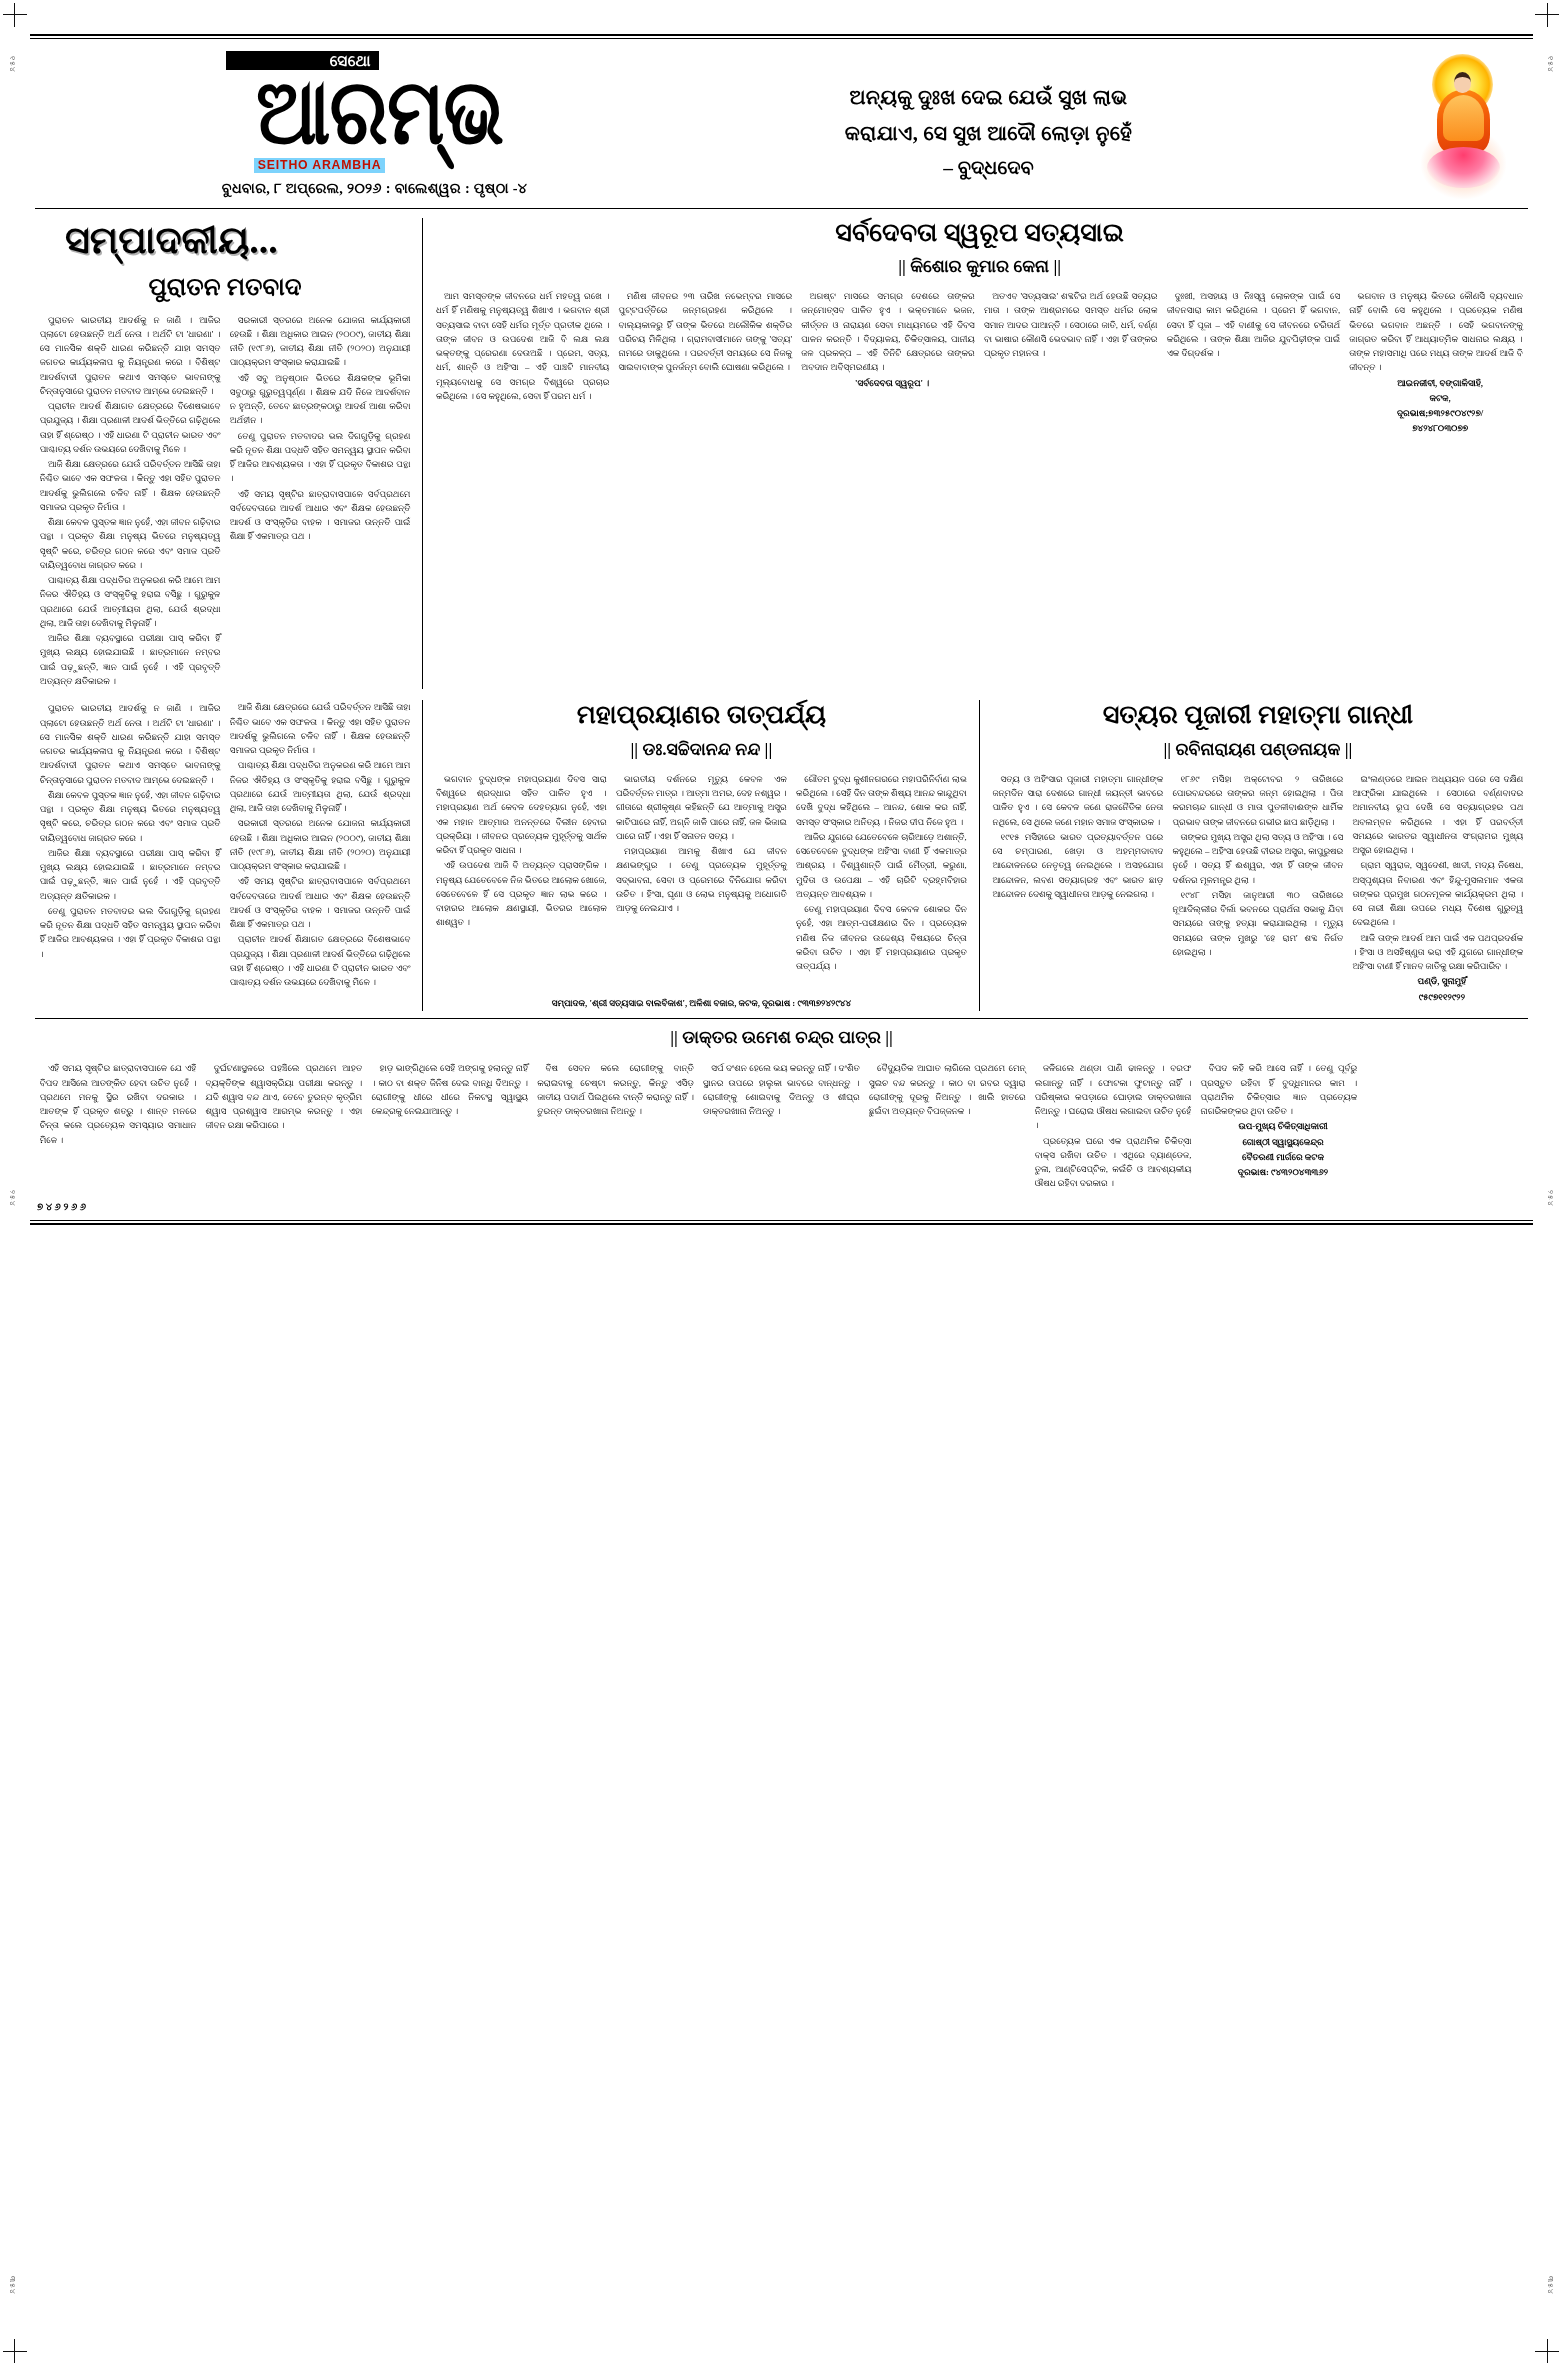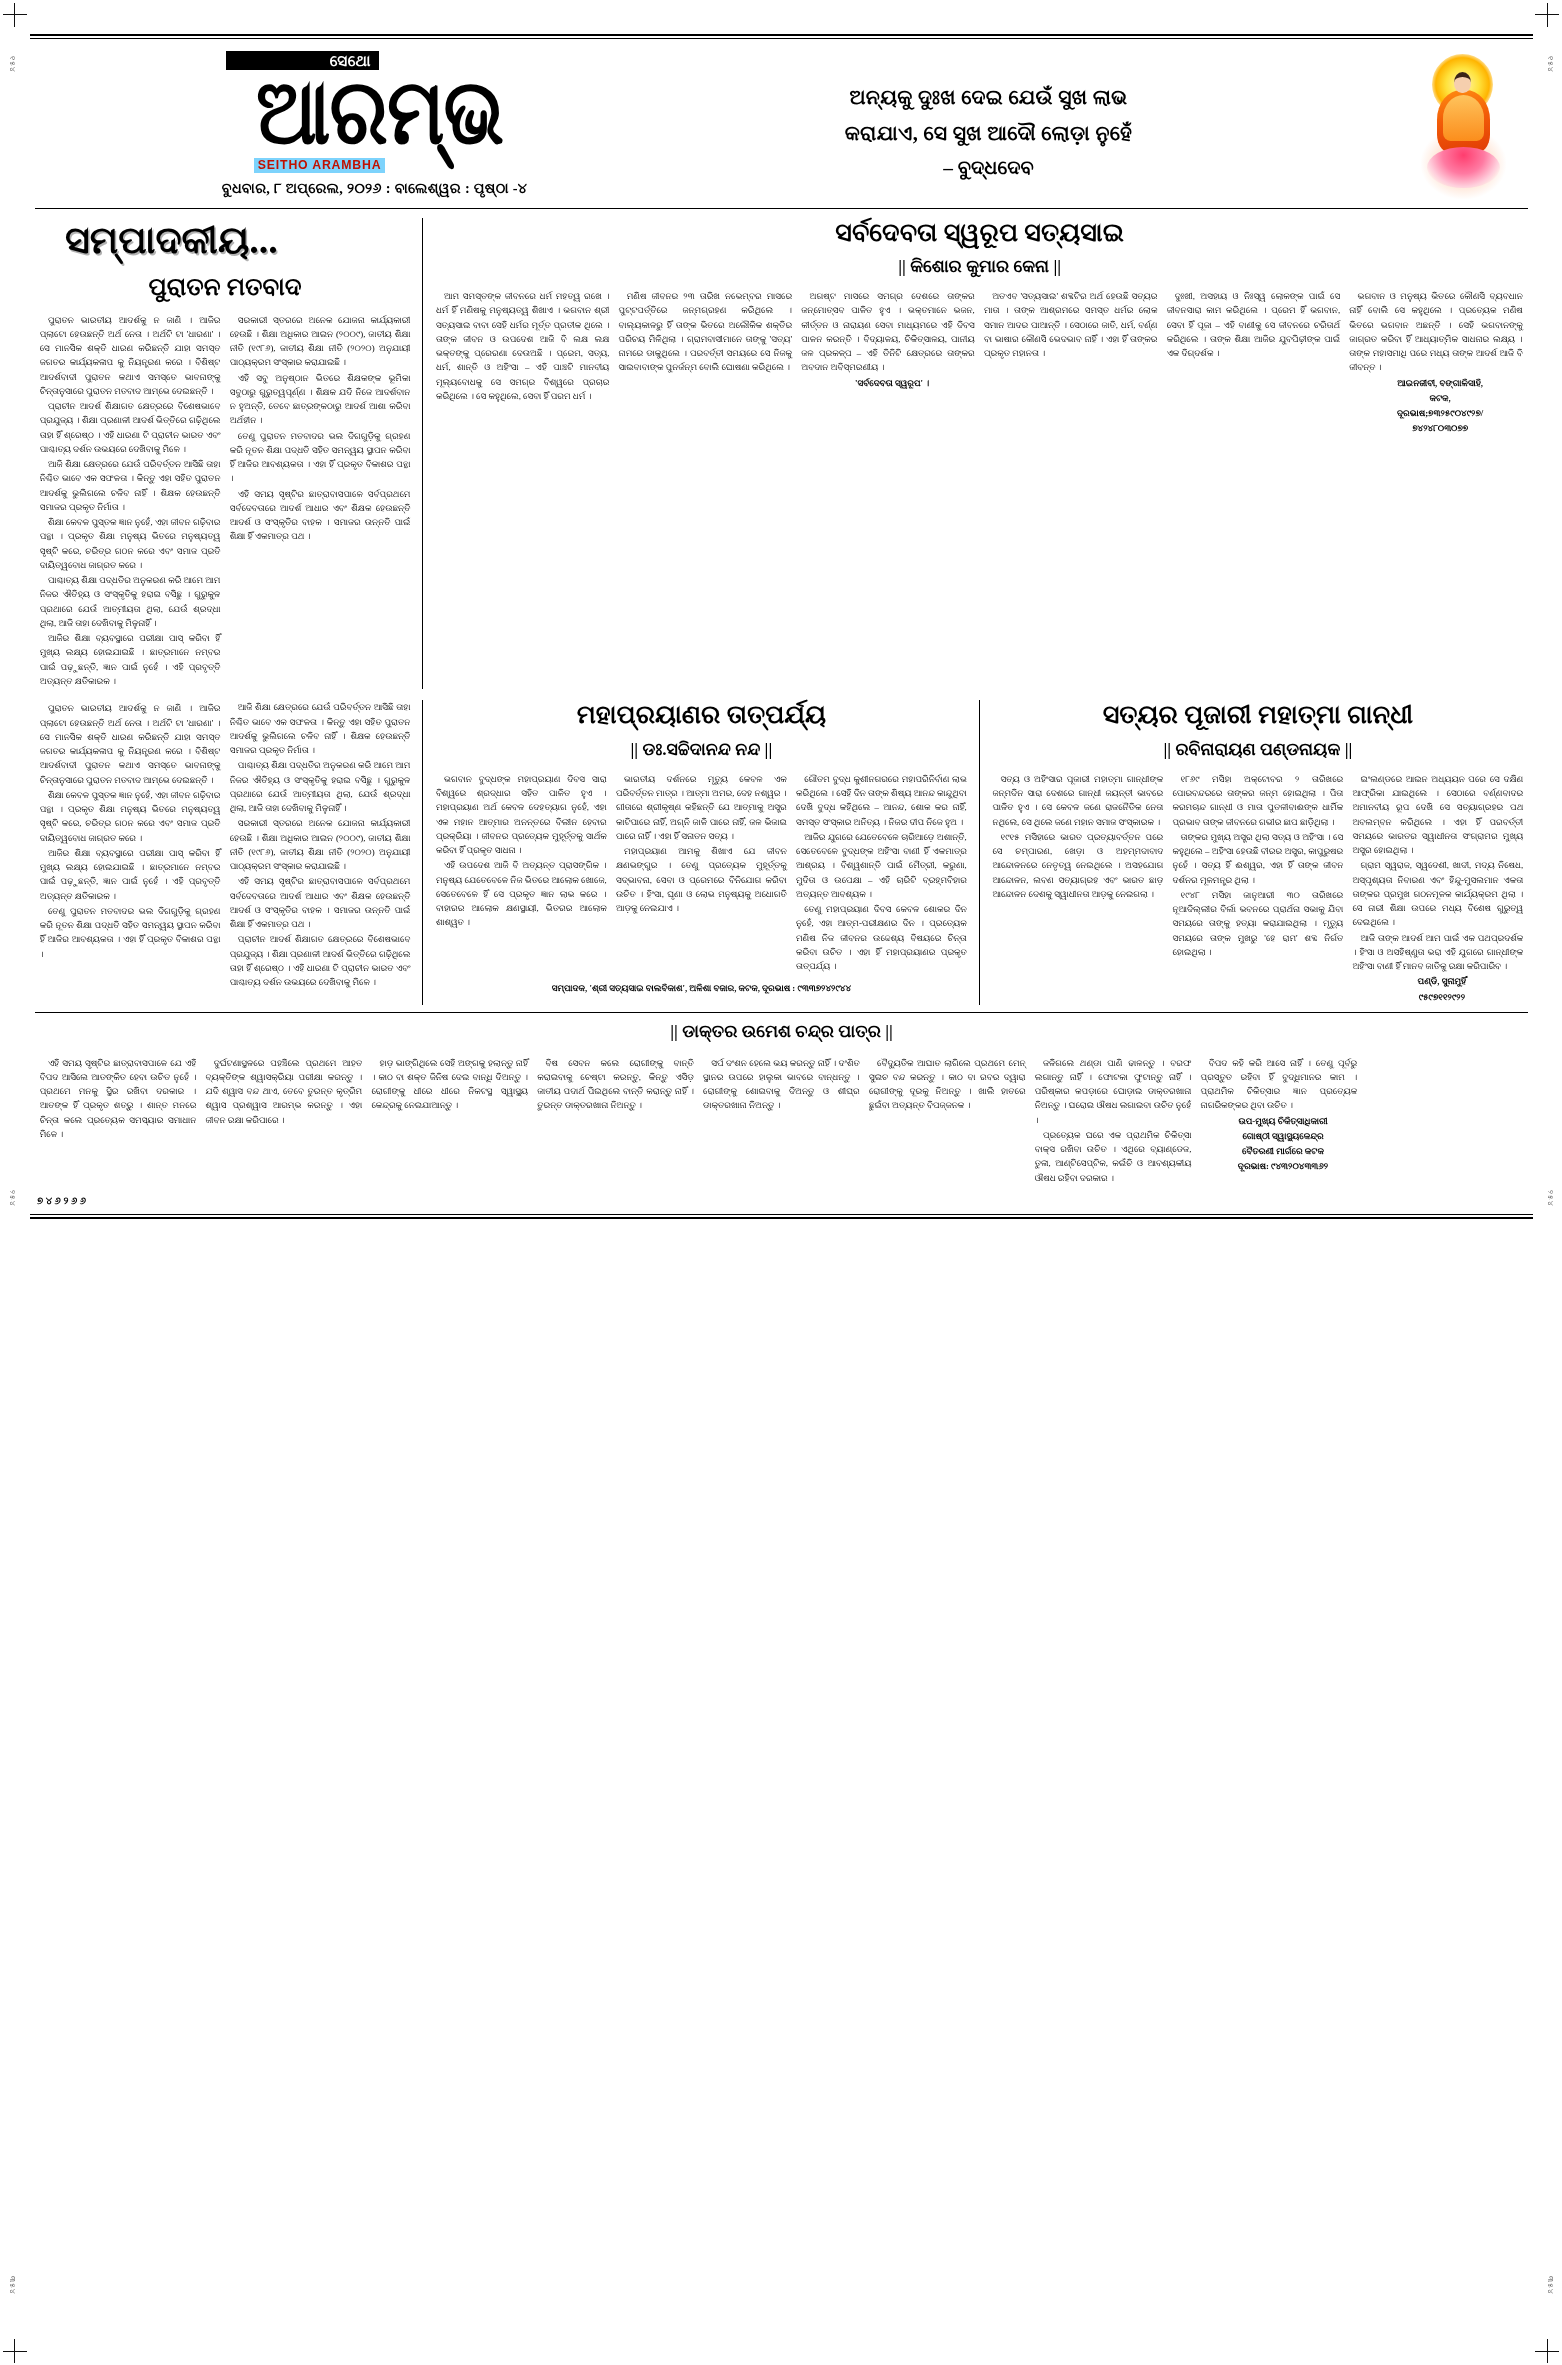--- a/index.html
+++ b/index.html
@@ -391,21 +391,21 @@
             <div class="article-col" style="width:33.33%;">
               <p>ଭାରତୀୟ ଦର୍ଶନରେ ମୃତ୍ୟୁ କେବଳ ଏକ ପରିବର୍ତ୍ତନ ମାତ୍ର । ଆତ୍ମା ଅମର, ଦେହ ନଶ୍ୱର । ଗୀତାରେ ଶ୍ରୀକୃଷ୍ଣ କହିଛନ୍ତି ଯେ ଆତ୍ମାକୁ ଅସ୍ତ୍ର କାଟିପାରେ ନାହିଁ, ଅଗ୍ନି ଜାଳି ପାରେ ନାହିଁ, ଜଳ ଭିଜାଇ ପାରେ ନାହିଁ । ଏହା ହିଁ ସନାତନ ସତ୍ୟ ।</p>
               <p>ମହାପ୍ରୟାଣ ଆମକୁ ଶିଖାଏ ଯେ ଜୀବନ କ୍ଷଣଭଙ୍ଗୁର । ତେଣୁ ପ୍ରତ୍ୟେକ ମୁହୂର୍ତ୍ତକୁ ସଦ୍‌ଭାବନା, ସେବା ଓ ପ୍ରେମରେ ବିନିଯୋଗ କରିବା ଉଚିତ । ହିଂସା, ଘୃଣା ଓ ଲୋଭ ମନୁଷ୍ୟକୁ ଅଧୋଗତି ଆଡ଼କୁ ନେଇଯାଏ ।</p>
             </div>
             <div class="article-col" style="width:33.33%;">
               <p>ଗୌତମ ବୁଦ୍ଧ କୁଶୀନଗରରେ ମହାପରିନିର୍ବାଣ ଲାଭ କରିଥିଲେ । ସେହି ଦିନ ତାଙ୍କ ଶିଷ୍ୟ ଆନନ୍ଦ କାନ୍ଦୁଥିବା ଦେଖି ବୁଦ୍ଧ କହିଥିଲେ – ଆନନ୍ଦ, ଶୋକ କର ନାହିଁ, ସମସ୍ତ ସଂସ୍କାର ଅନିତ୍ୟ । ନିଜର ଦୀପ ନିଜେ ହୁଅ ।</p>
               <p>ଆଜିର ଯୁଗରେ ଯେତେବେଳେ ଚାରିଆଡ଼େ ଅଶାନ୍ତି, ସେତେବେଳେ ବୁଦ୍ଧଙ୍କ ଅହିଂସା ବାଣୀ ହିଁ ଏକମାତ୍ର ଆଶ୍ରୟ । ବିଶ୍ୱଶାନ୍ତି ପାଇଁ ମୈତ୍ରୀ, କରୁଣା, ମୁଦିତା ଓ ଉପେକ୍ଷା – ଏହି ଚାରିଟି ବ୍ରହ୍ମବିହାର ଅତ୍ୟନ୍ତ ଆବଶ୍ୟକ ।</p>
               <p>ତେଣୁ ମହାପ୍ରୟାଣ ଦିବସ କେବଳ ଶୋକର ଦିନ ନୁହେଁ, ଏହା ଆତ୍ମ-ପରୀକ୍ଷଣର ଦିନ । ପ୍ରତ୍ୟେକ ମଣିଷ ନିଜ ଜୀବନର ଉଦ୍ଦେଶ୍ୟ ବିଷୟରେ ଚିନ୍ତା କରିବା ଉଚିତ । ଏହା ହିଁ ମହାପ୍ରୟାଣର ପ୍ରକୃତ ତାତ୍ପର୍ଯ୍ୟ ।</p>
             </div>
           </div>
-          <div class="article-col credit-c" style="margin-top:7px;">ସମ୍ପାଦକ, 'ଶ୍ରୀ ସତ୍ୟସାଇ ବାଲବିକାଶ', ଅଳିଶା ବଜାର, କଟକ, ଦୂରଭାଷ : ୯୩୩୭୨୪୨୯୪୪</div>
+          <div class="article-col credit-c" style="margin-top:22px;">ସମ୍ପାଦକ, 'ଶ୍ରୀ ସତ୍ୟସାଇ ବାଲବିକାଶ', ଅଳିଶା ବଜାର, କଟକ, ଦୂରଭାଷ : ୯୩୩୭୨୪୨୯୪୪</div>
         </div>
 
         <div style="width:50%;box-sizing:border-box;padding-left:8.2px;">
           <div class="headline h-main">ସତ୍ୟର ପୂଜାରୀ ମହାତ୍ମା ଗାନ୍ଧୀ</div>
           <div class="h-byline">|| ରବିନାରାୟଣ ପଣ୍ଡନାୟକ ||</div>
 
           <div style="display:flex;margin-top:12.3px;">
             <div class="article-col" style="width:33.33%;">
               <p>ସତ୍ୟ ଓ ଅହିଂସାର ପୂଜାରୀ ମହାତ୍ମା ଗାନ୍ଧୀଙ୍କ ଜନ୍ମଦିନ ସାରା ଦେଶରେ ଗାନ୍ଧୀ ଜୟନ୍ତୀ ଭାବରେ ପାଳିତ ହୁଏ । ସେ କେବଳ ଜଣେ ରାଜନୈତିକ ନେତା ନଥିଲେ, ସେ ଥିଲେ ଜଣେ ମହାନ ସମାଜ ସଂସ୍କାରକ ।</p>
               <p>୧୯୧୫ ମସିହାରେ ଭାରତ ପ୍ରତ୍ୟାବର୍ତ୍ତନ ପରେ ସେ ଚମ୍ପାରଣ, ଖେଡ଼ା ଓ ଅହମ୍ମଦାବାଦ ଆନ୍ଦୋଳନରେ ନେତୃତ୍ୱ ନେଇଥିଲେ । ଅସହଯୋଗ ଆନ୍ଦୋଳନ, ଲବଣ ସତ୍ୟାଗ୍ରହ ଏବଂ ଭାରତ ଛାଡ଼ ଆନ୍ଦୋଳନ ଦେଶକୁ ସ୍ୱାଧୀନତା ଆଡ଼କୁ ନେଇଗଲା ।</p>

